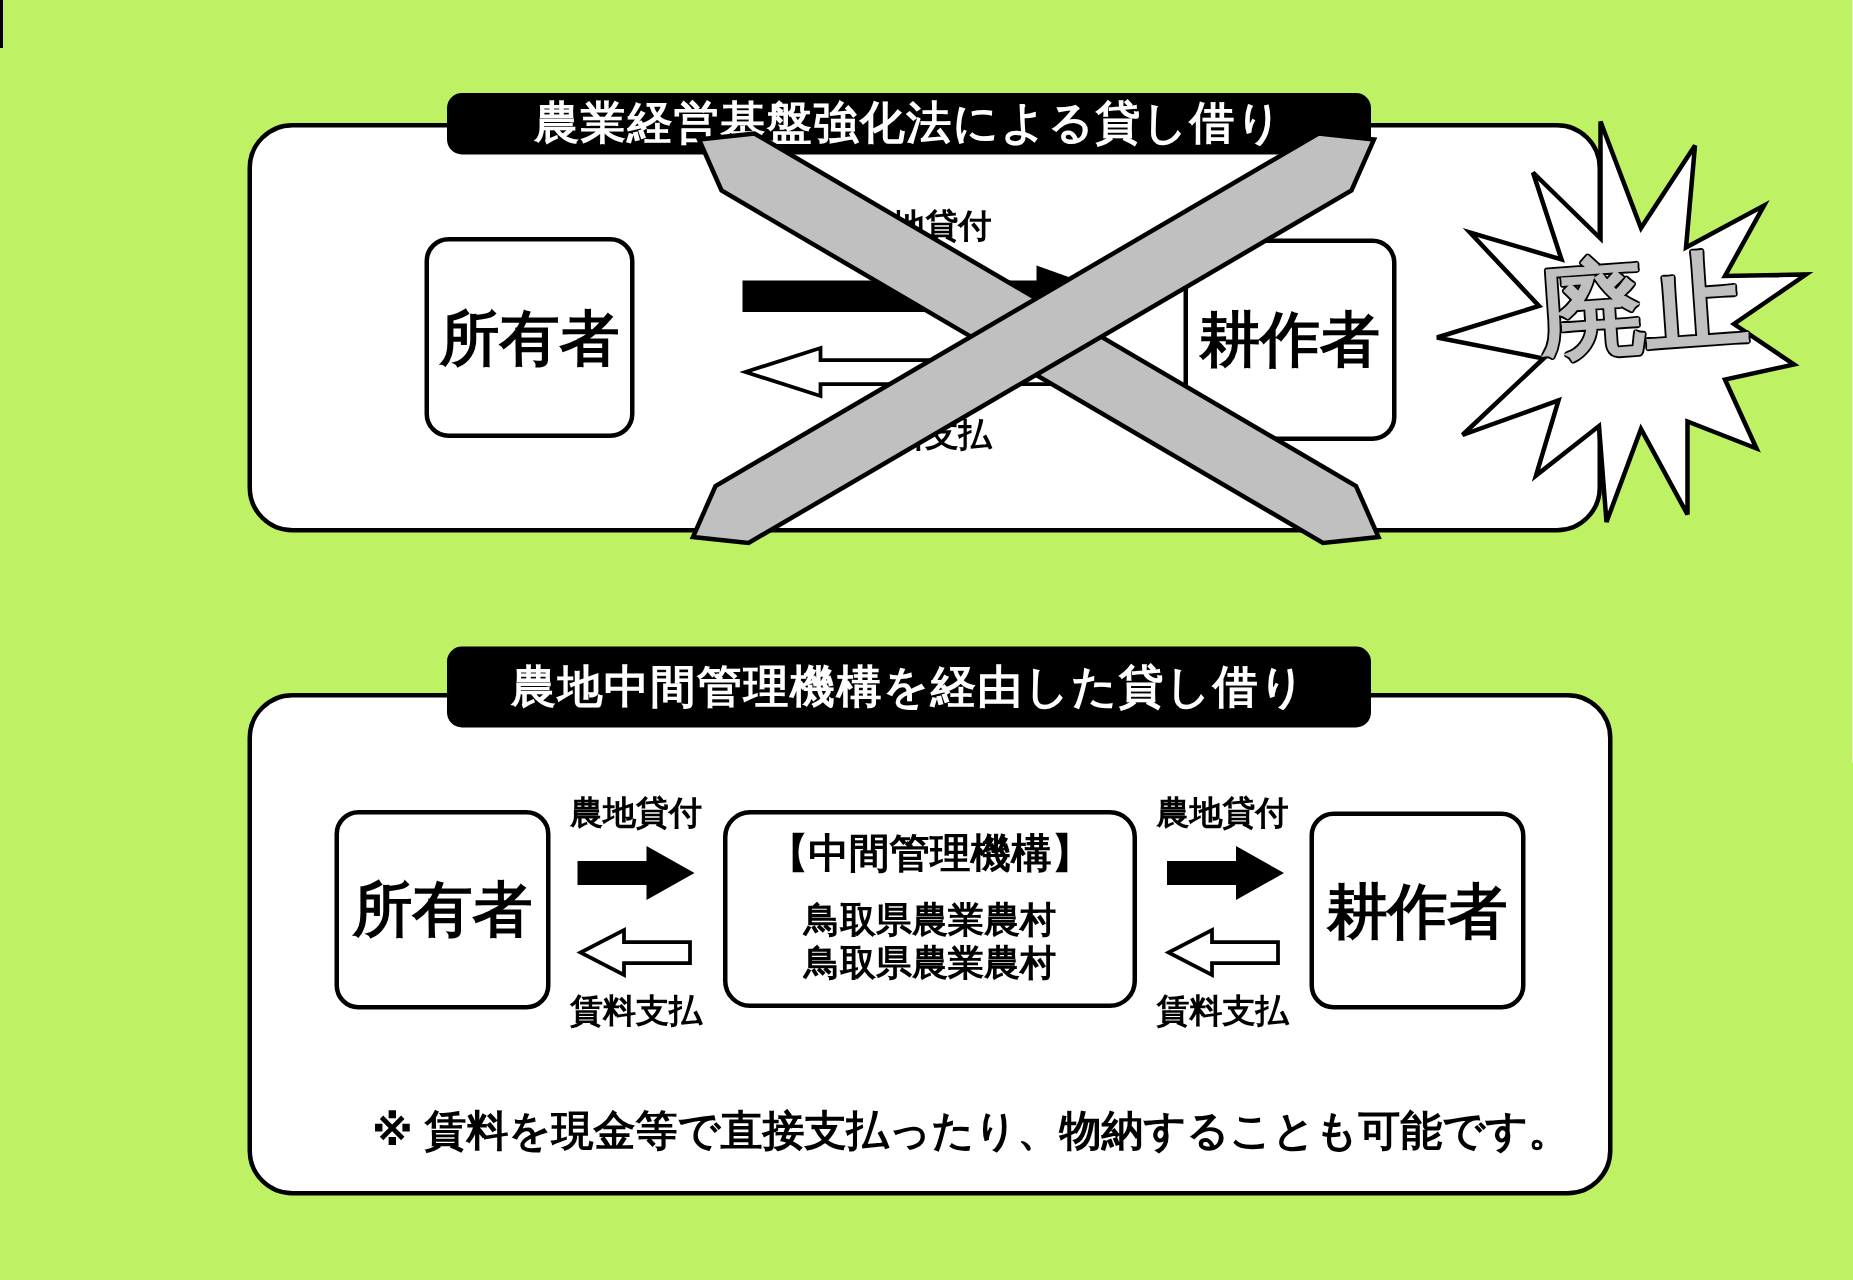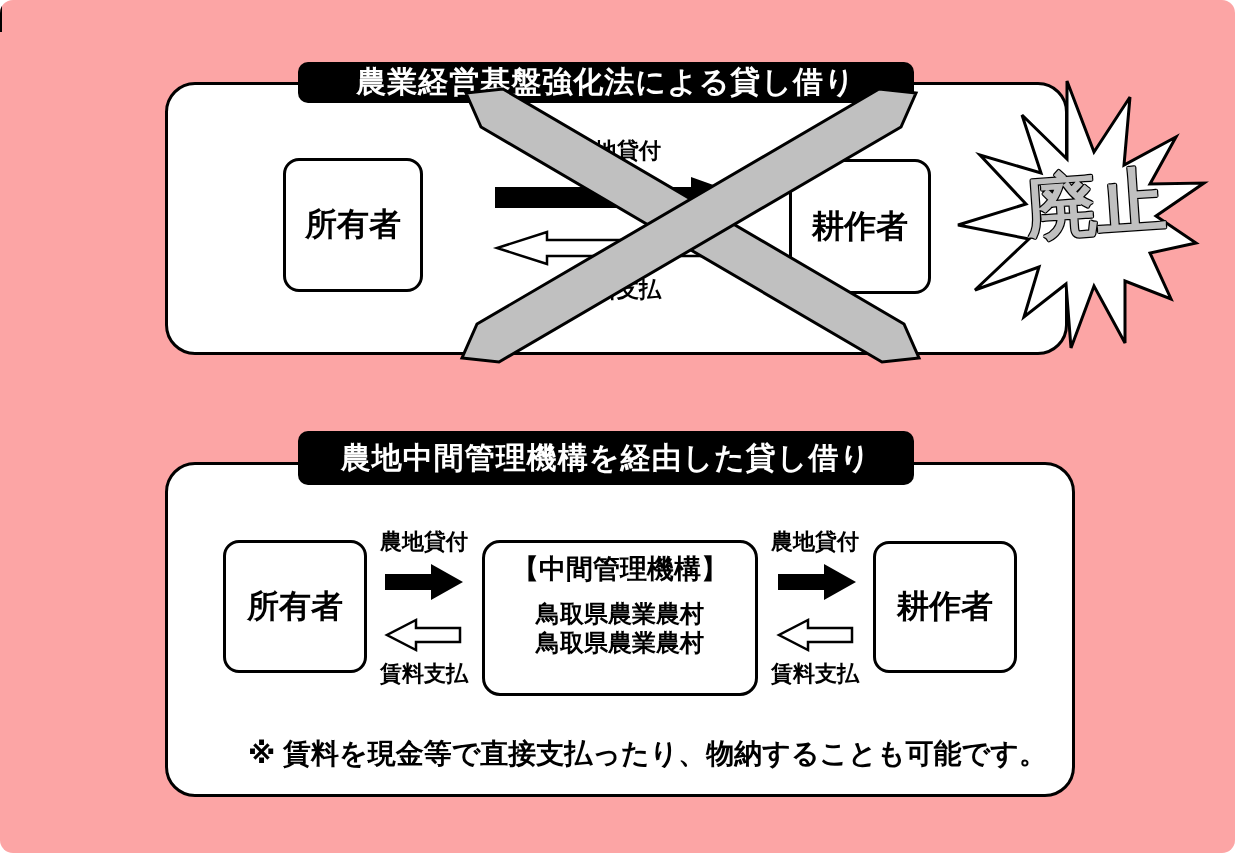--- a/index.html
+++ b/index.html
@@ -1,41 +1,41 @@
 <!DOCTYPE html>
 <html style="--c-black: #000000; --c-white: #ffffff; --c-gray: #c0c0c0;"><head>
 <meta charset="utf-8">
 <style>
   html,body { margin:0; padding:0; background:#ffffff; }
   body { width:1235px; height:853px; font-family:"Liberation Sans","DejaVu Sans",sans-serif; }
-  .page { position:relative; width:1235px; height:853px; overflow:hidden; background:#fca5a5;border-radius:13px; }
+  .page { position:relative; width:1235px; height:853px; overflow:hidden; background:#bef264; }
 
   .edge-artifact { position:absolute; left:0; top:0; width:2px; height:32px; background:#000; }
 
   .container { position:absolute; box-sizing:border-box; border:3px solid var(--c-black,#000);
                border-radius:30px; background:#fff; z-index:1; }
   .container-old { left:165px; top:82px;  width:903px; height:273px; }
   .container-new { left:165px; top:462px; width:910px; height:335px; }
 
   .titlebar { position:absolute; box-sizing:border-box; background:var(--c-black,#000);
               color:#fff; border-radius:10px; display:flex; align-items:center; justify-content:center;
               font-weight:700; font-size:30px; letter-spacing:1px; z-index:2; }
   .titlebar-old { left:298px; top:62px;  width:616px; height:41px; }
   .titlebar-new { left:298px; top:431px; width:616px; height:54px; }
 
   .ebox { position:absolute; box-sizing:border-box; background:#fff; border:3px solid var(--c-black,#000);
           border-radius:16px; display:flex; align-items:center; justify-content:center;
-          font-weight:700; font-size:32px; color:#000; z-index:2; text-align:center; }
+          font-weight:700; font-size:40px; color:#000; z-index:2; text-align:center; }
   .owner-old { left:283px; top:158px; width:140px; height:134px; }
   .cult-old  { left:789px; top:159px; width:142px; height:135px; }
   .owner-new { left:223px; top:540px; width:144px; height:133px; }
   .cult-new  { left:873px; top:541px; width:144px; height:132px; }
 
   .midbox { position:absolute; box-sizing:border-box; background:#fff; border:3px solid var(--c-black,#000);
-            border-radius:18px; left:482px; top:540px; width:276px; height:156px; z-index:2;
+            border-radius:18px; left:482px; top:540px; width:276px; height:132px; z-index:2;
             display:flex; flex-direction:column; align-items:center; padding-top:12px; color:#000; }
   .midbox .heading { font-weight:700; font-size:27px; line-height:1.1; }
   .midbox .orgname { margin-top:14px; font-weight:700; font-size:24px; line-height:1.22; }
 
   .lbl { position:absolute; width:180px; text-align:center; font-weight:700; font-size:22px;
          color:#000; z-index:2; line-height:1; }
   .lbl-lend-old { left:527px; top:140px; }
   .lbl-rent-old { left:527px; top:279px; }
   .lbl-lend-newL { left:334px; top:531px; }
   .lbl-rent-newL { left:334px; top:663px; }

